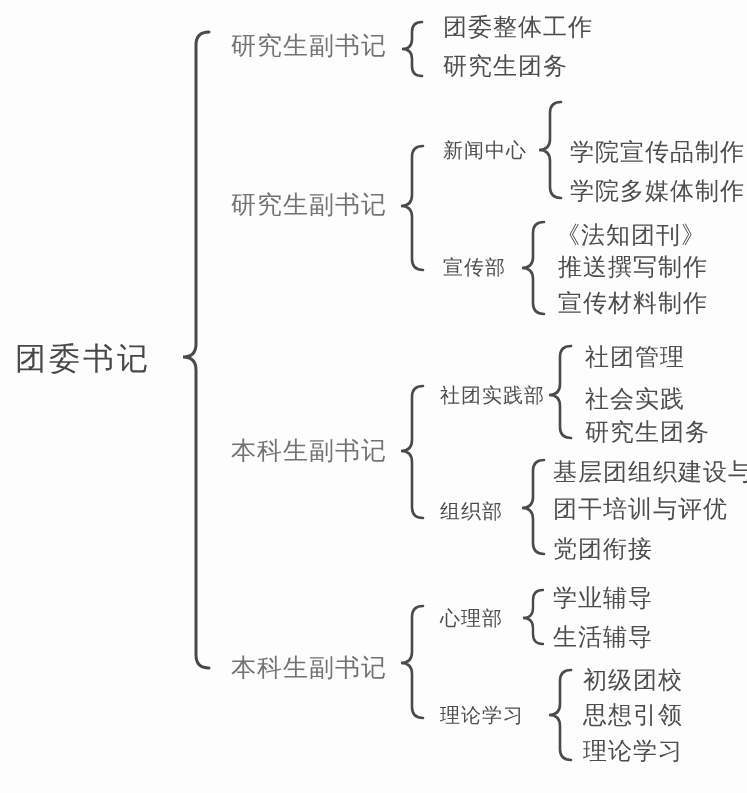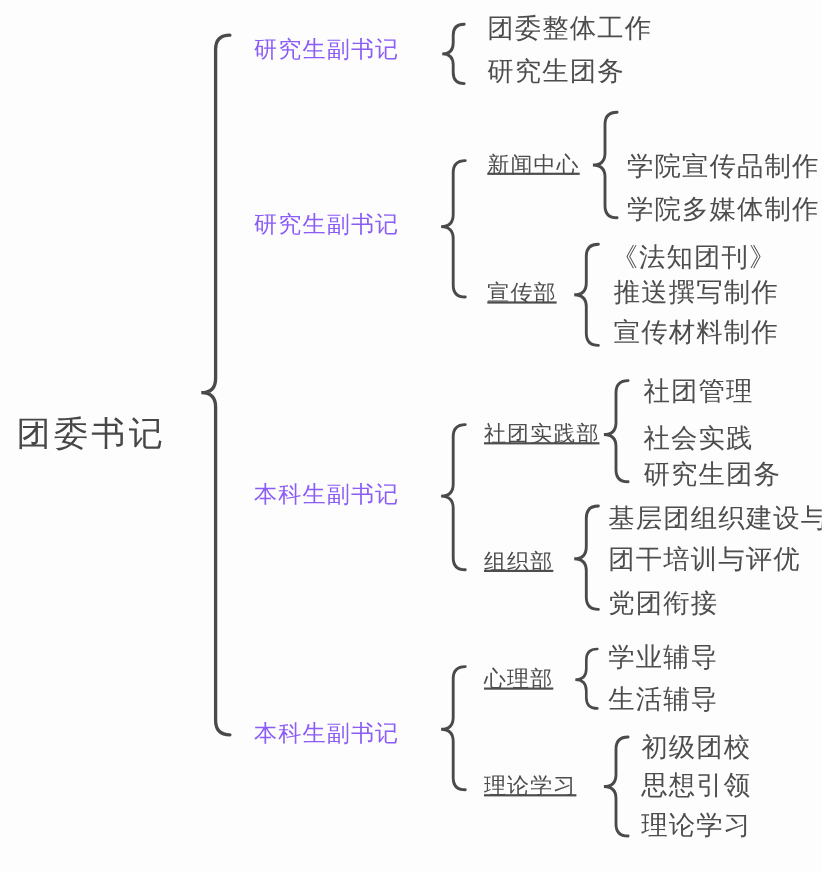--- a/index.html
+++ b/index.html
@@ -8,23 +8,23 @@
     background:#fdfdfd;
     font-family:"Liberation Sans","DejaVu Sans",sans-serif;
   }
   #diagram{position:absolute;inset:0;width:747px;height:793px;}
   svg.braces{position:absolute;top:0;left:0;}
   svg.braces path{fill:none;stroke:#4a4a4a;stroke-linecap:round;}
   .node{
     position:absolute;transform:translateY(-50%);
     color:#4d4d4d;white-space:nowrap;line-height:1;
   }
-  .root{font-size:31px;letter-spacing:3px;color:#474747;margin-top:36px;}
-  .l2{font-size:21px;letter-spacing:1px;color:#8b5cf6;}
-  .dept{font-size:20px;letter-spacing:1px;text-decoration:underline;}
+  .root{font-size:31px;letter-spacing:3px;color:#474747;}
+  .l2{font-size:25px;letter-spacing:1px;color:#737373;}
+  .dept{font-size:20px;letter-spacing:1px;}
   .leaf{font-size:24px;letter-spacing:1px;}
 </style>
 </head>
 <body>
 
 <div id="diagram">
 
   <svg class="braces" width="747" height="793" viewBox="0 0 747 793">
 
     <path stroke-width="3" d="M209 32 Q196 32 196 45 L196 344 Q196 357 183 357 Q196 357 196 370 L196 655 Q196 668 209 668"></path>

